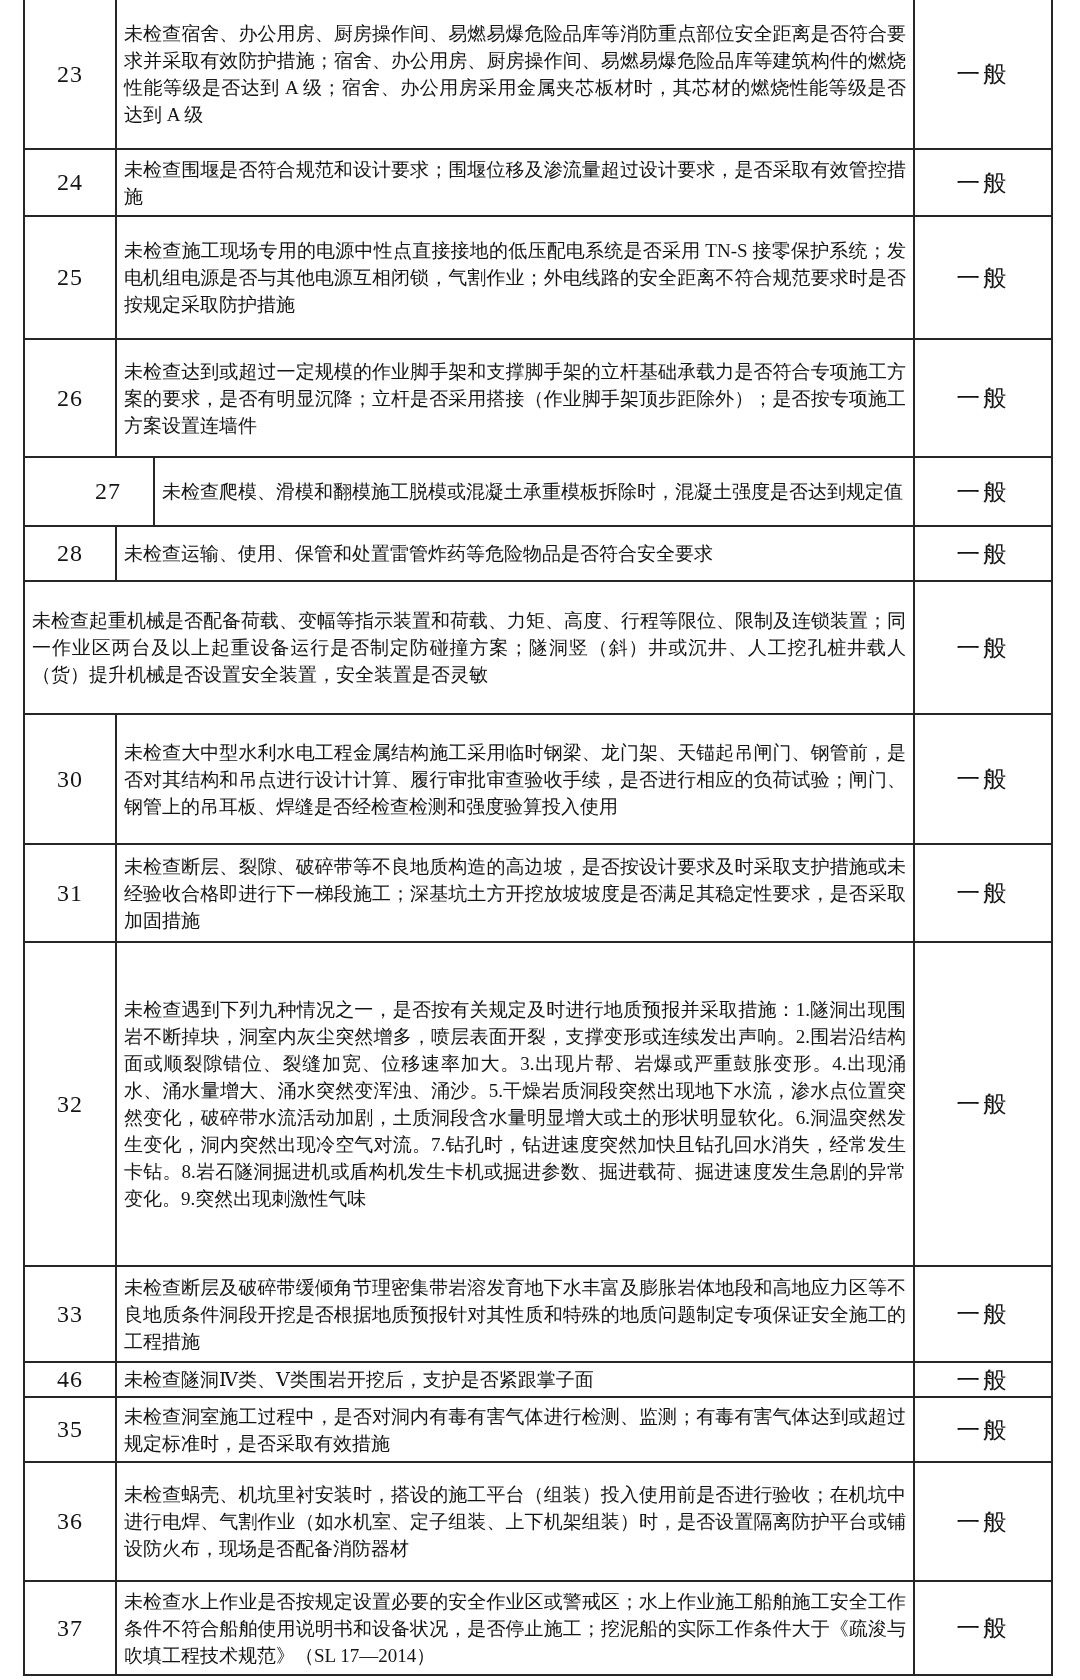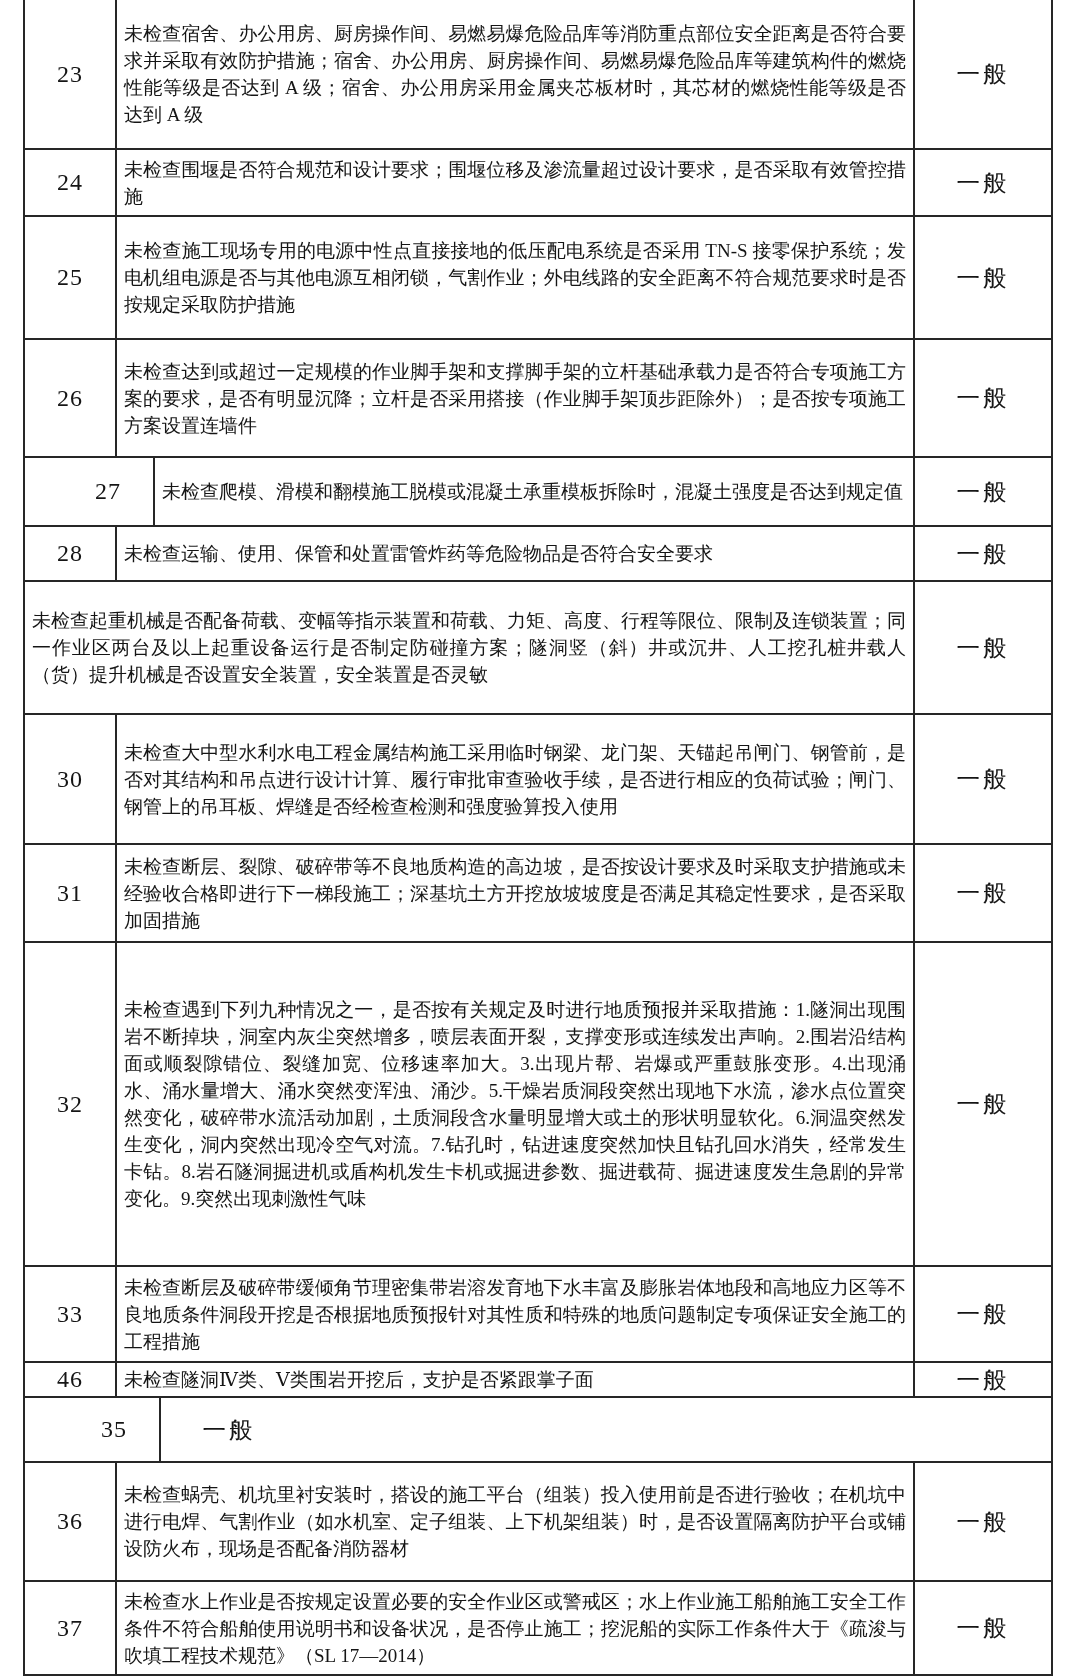--- a/index.html
+++ b/index.html
@@ -30,21 +30,21 @@
   .tbl .row:nth-child(3)  { min-height: 123px; }
   .tbl .row:nth-child(4)  { min-height: 118px; }
   .tbl .row:nth-child(5)  { min-height: 69px; padding-left: 38px; }
   .tbl .row:nth-child(6)  { min-height: 55px; }
   .tbl .row:nth-child(7)  { min-height: 133px; }
   .tbl .row:nth-child(8)  { min-height: 130px; }
   .tbl .row:nth-child(9)  { min-height: 98px; }
   .tbl .row:nth-child(10) { min-height: 324px; }
   .tbl .row:nth-child(11) { min-height: 96px; }
   .tbl .row:nth-child(12) { min-height: 35px; }
-  .tbl .row:nth-child(13) { min-height: 65px; padding-left: 44px; }
+  .tbl .row:nth-child(13) { min-height: 65px; }
   .tbl .row:nth-child(14) { min-height: 119px; }
   .tbl .row:nth-child(15) { min-height: 94px; }
 
   .c-no {
     width: 92px;
     flex: 0 0 92px;
     border-right: 2px solid #262626;
     display: flex; align-items: center; justify-content: center;
     font-size: 24px;
     letter-spacing: 1px;
@@ -165,20 +165,23 @@
   <div class="row">
     <div class="c-no">46</div>
     <div class="c-desc">
       <p>未检查隧洞Ⅳ类、Ⅴ类围岩开挖后，支护是否紧跟掌子面</p>
     </div>
     <div class="c-level">一般</div>
   </div>
 
   <div class="row">
     <div class="c-no">35</div>
+    <div class="c-desc">
+      <p>未检查洞室施工过程中，是否对洞内有毒有害气体进行检测、监测；有毒有害气体达到或超过规定标准时，是否采取有效措施</p>
+    </div>
     <div class="c-level">一般</div>
   </div>
 
   <div class="row">
     <div class="c-no">36</div>
     <div class="c-desc">
       <p>未检查蜗壳、机坑里衬安装时，搭设的施工平台（组装）投入使用前是否进行验收；在机坑中进行电焊、气割作业（如水机室、定子组装、上下机架组装）时，是否设置隔离防护平台或铺设防火布，现场是否配备消防器材</p>
     </div>
     <div class="c-level">一般</div>
   </div>

